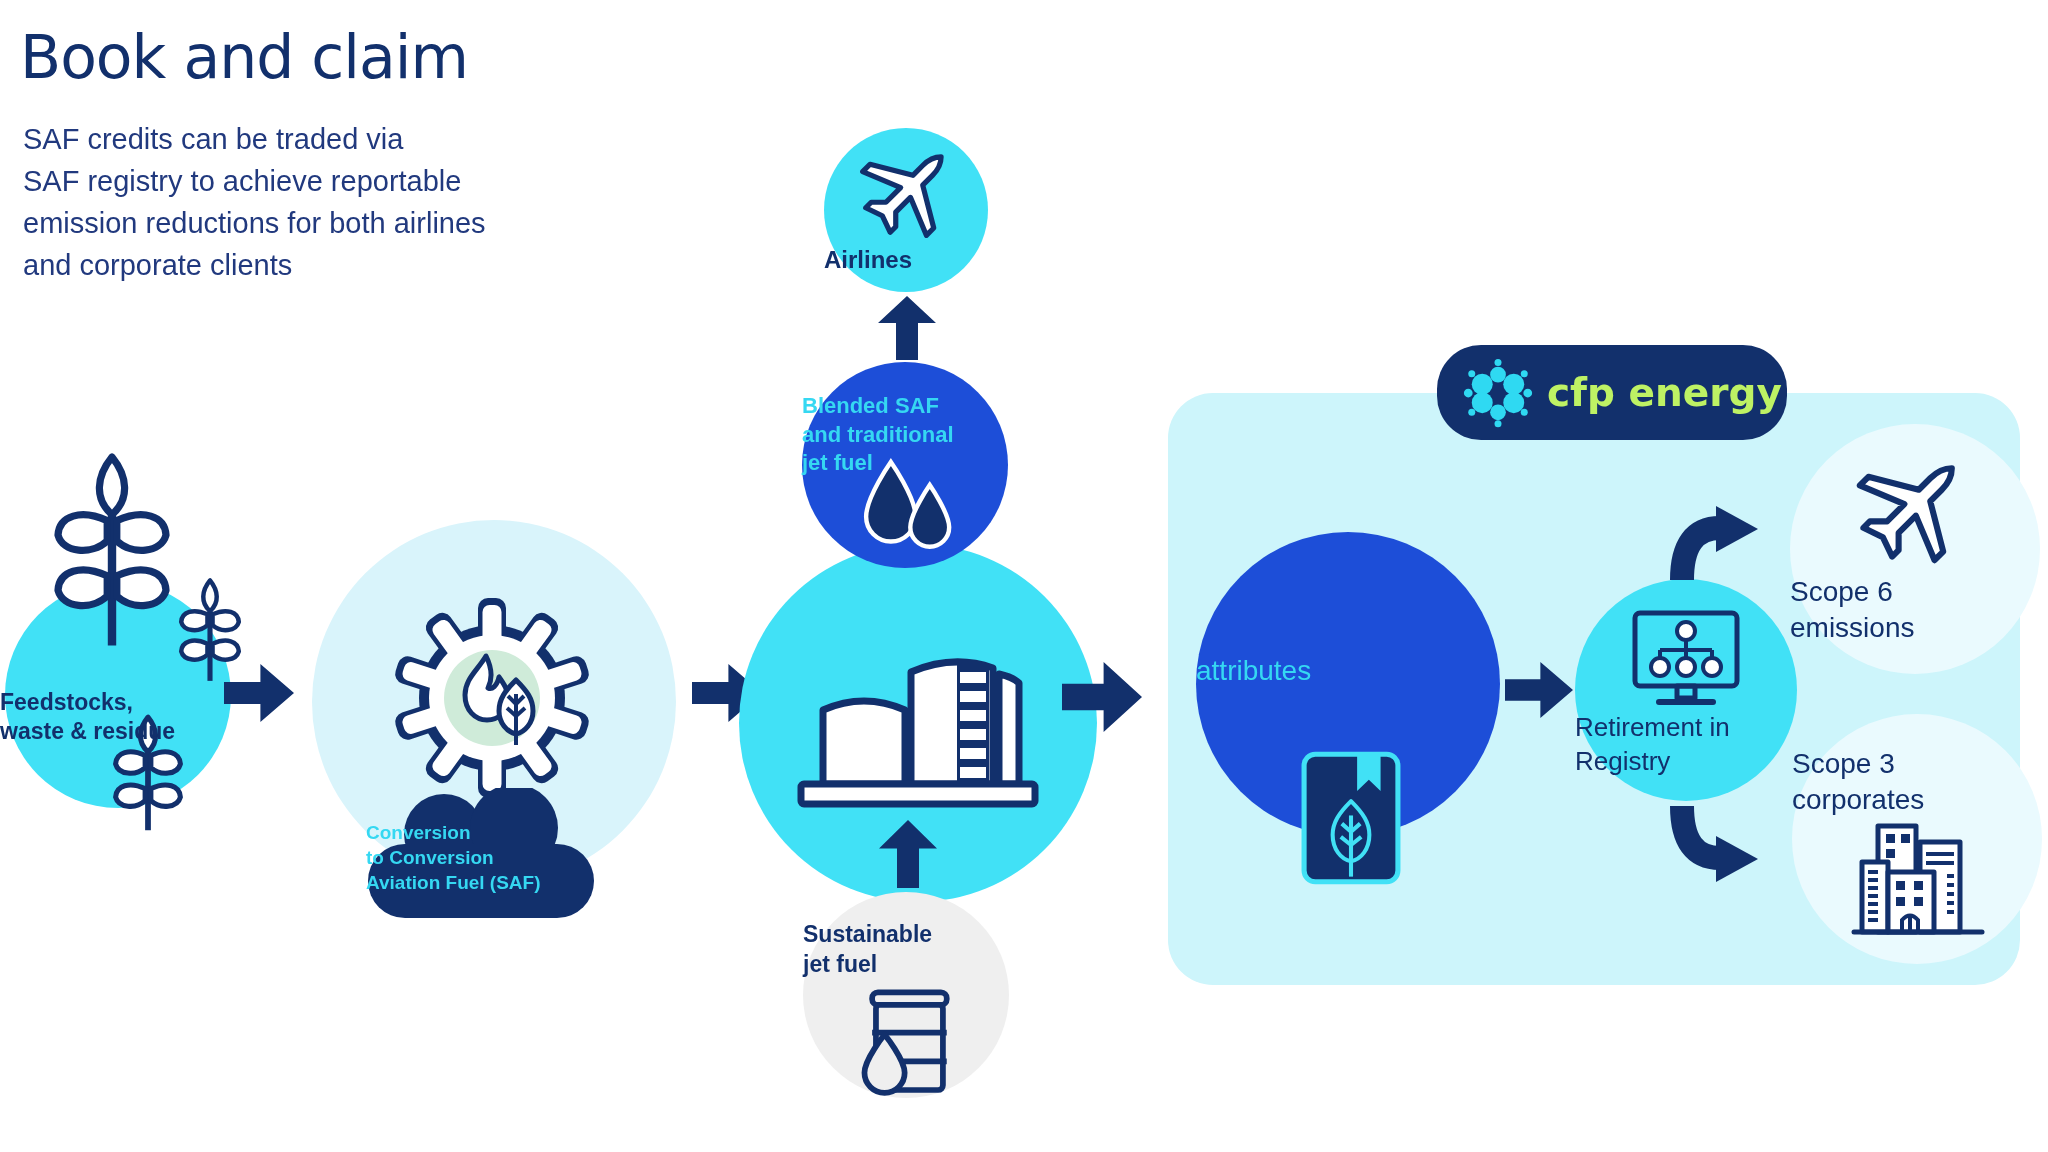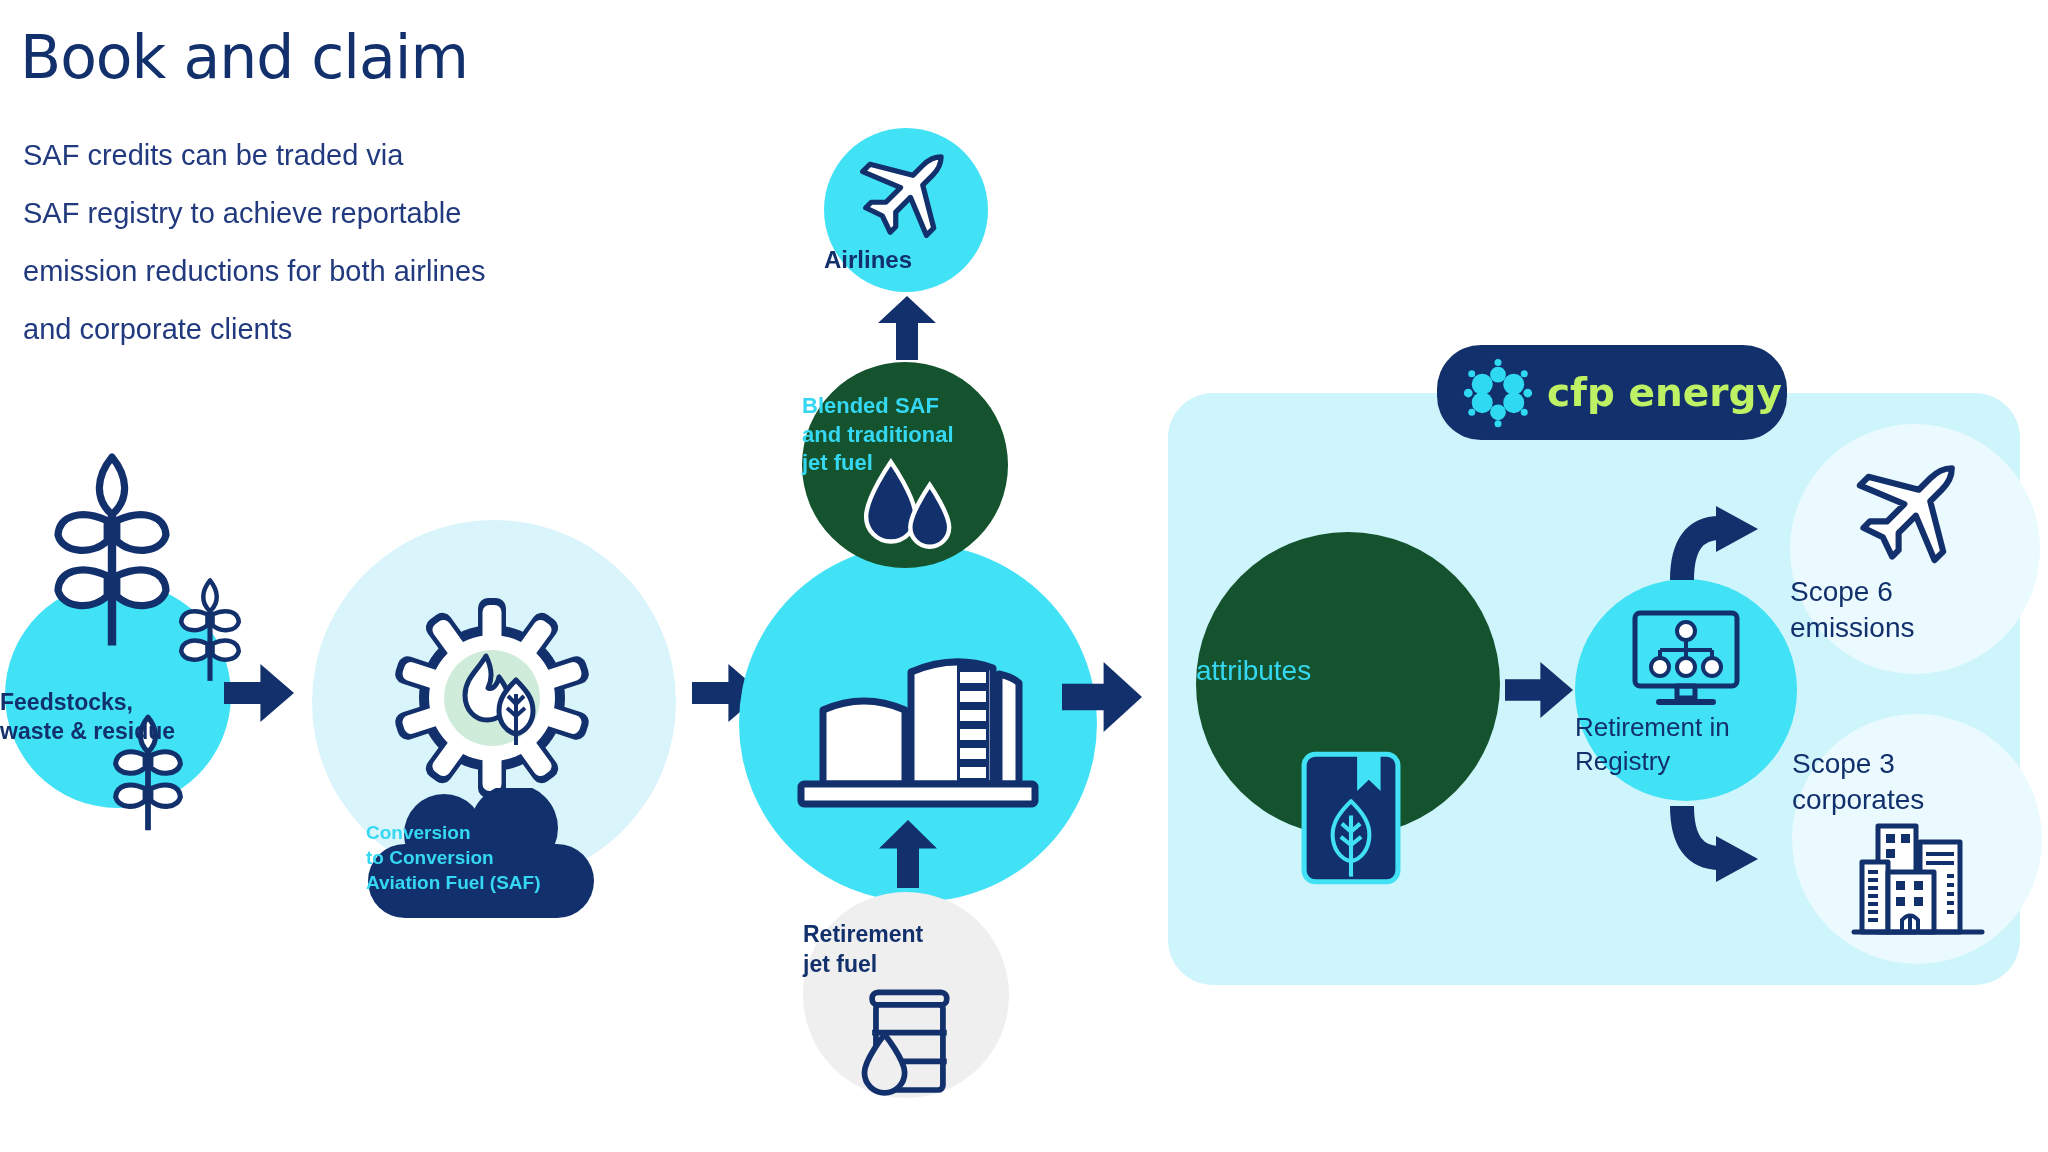--- a/index.html
+++ b/index.html
@@ -1,30 +1,30 @@
 <!DOCTYPE html>
 <html><head>
 <meta charset="utf-8">
 <style>
   html,body{margin:0;padding:0;background:#fff;}
   .stage{position:relative;width:2048px;height:1152px;background:#ffffff;overflow:hidden;
          font-family:"Liberation Sans",sans-serif;}
   .abs{position:absolute;}
   .circle{position:absolute;border-radius:50%;}
   .cyan{background:#41E1F6;}
-  .navy-bg{background:#14532d;}
+  .navy-bg{background:#1d4ed8;}
   .lightblue{background:#D9F4FB;}
   .pale{background:#EAFAFE;}
   .gray{background:#EFEFEF;}
   .panel{position:absolute;left:1168px;top:393px;width:852px;height:592px;
          background:#CDF5FB;border-radius:45px;}
   .title{position:absolute;left:20px;top:22px;font-family:"DejaVu Sans","Liberation Sans",sans-serif;
          font-weight:400;font-size:60px;color:#12306C;letter-spacing:-1px;}
   .subtitle{position:absolute;left:23px;top:118px;font-size:29px;line-height:1.45;color:#21397E;}
-  .subtitle span{display:block;margin-top:16px;}
+  .subtitle span{display:block;}
   .lbl{position:absolute;color:#12306C;}
   .lbl span{display:block;}
   .bold{font-weight:700;}
   .cyan-txt{color:#35D8F2;}
   .arrow-right{position:absolute;background:#12306C;
     clip-path:polygon(0% 31%,52% 31%,52% 0%,100% 50%,52% 100%,52% 69%,0% 69%);}
   .arrow-up{position:absolute;background:#12306C;
     clip-path:polygon(50% 0%,100% 42%,69% 42%,69% 100%,31% 100%,31% 42%,0% 42%);}
   .pill{position:absolute;left:1437px;top:345px;width:350px;height:95px;background:#12306C;
         border-radius:44px;display:flex;align-items:center;padding-left:26px;box-sizing:border-box;}
@@ -206,21 +206,21 @@
         <path d="M44 4 C44 4 16 44 16 66 A28 28 0 0 0 72 66 C72 44 44 4 44 4 Z" fill="#12306C" stroke="#fff" stroke-width="5"></path>
         <path d="M88 30 C88 30 66 62 66 78 A22 22 0 0 0 110 78 C110 62 88 30 88 30 Z" fill="#12306C" stroke="#fff" stroke-width="5"></path>
       </svg>
     </div>
   </div>
 
   <div class="arrow-up" style="left:879px;top:820px;width:58px;height:68px;"></div>
 
   <div class="circle gray" style="left:803px;top:892px;width:206px;height:206px;">
     <div class="lbl bold" style="left:0;top:28px;width:206px;font-size:23px;line-height:1.3;">
-      <span>Retirement</span>
+      <span>Sustainable</span>
       <span>jet fuel</span>
     </div>
     <div class="abs" style="left:50px;top:96px;">
       <svg width="110" height="116" viewBox="0 0 115 120">
         <g stroke="#12306C" stroke-width="6" fill="#EFEFEF" stroke-linejoin="round">
           <rect x="24" y="16" width="70" height="90" rx="5"></rect>
           <line x1="20" y1="46" x2="98" y2="46"></line>
           <line x1="20" y1="76" x2="98" y2="76"></line>
           <rect x="20" y="4" width="78" height="13" rx="6"></rect>
           <path d="M33 48 C33 48 12 74 12 88 A21 21 0 0 0 54 88 C54 74 33 48 33 48 Z"></path>

